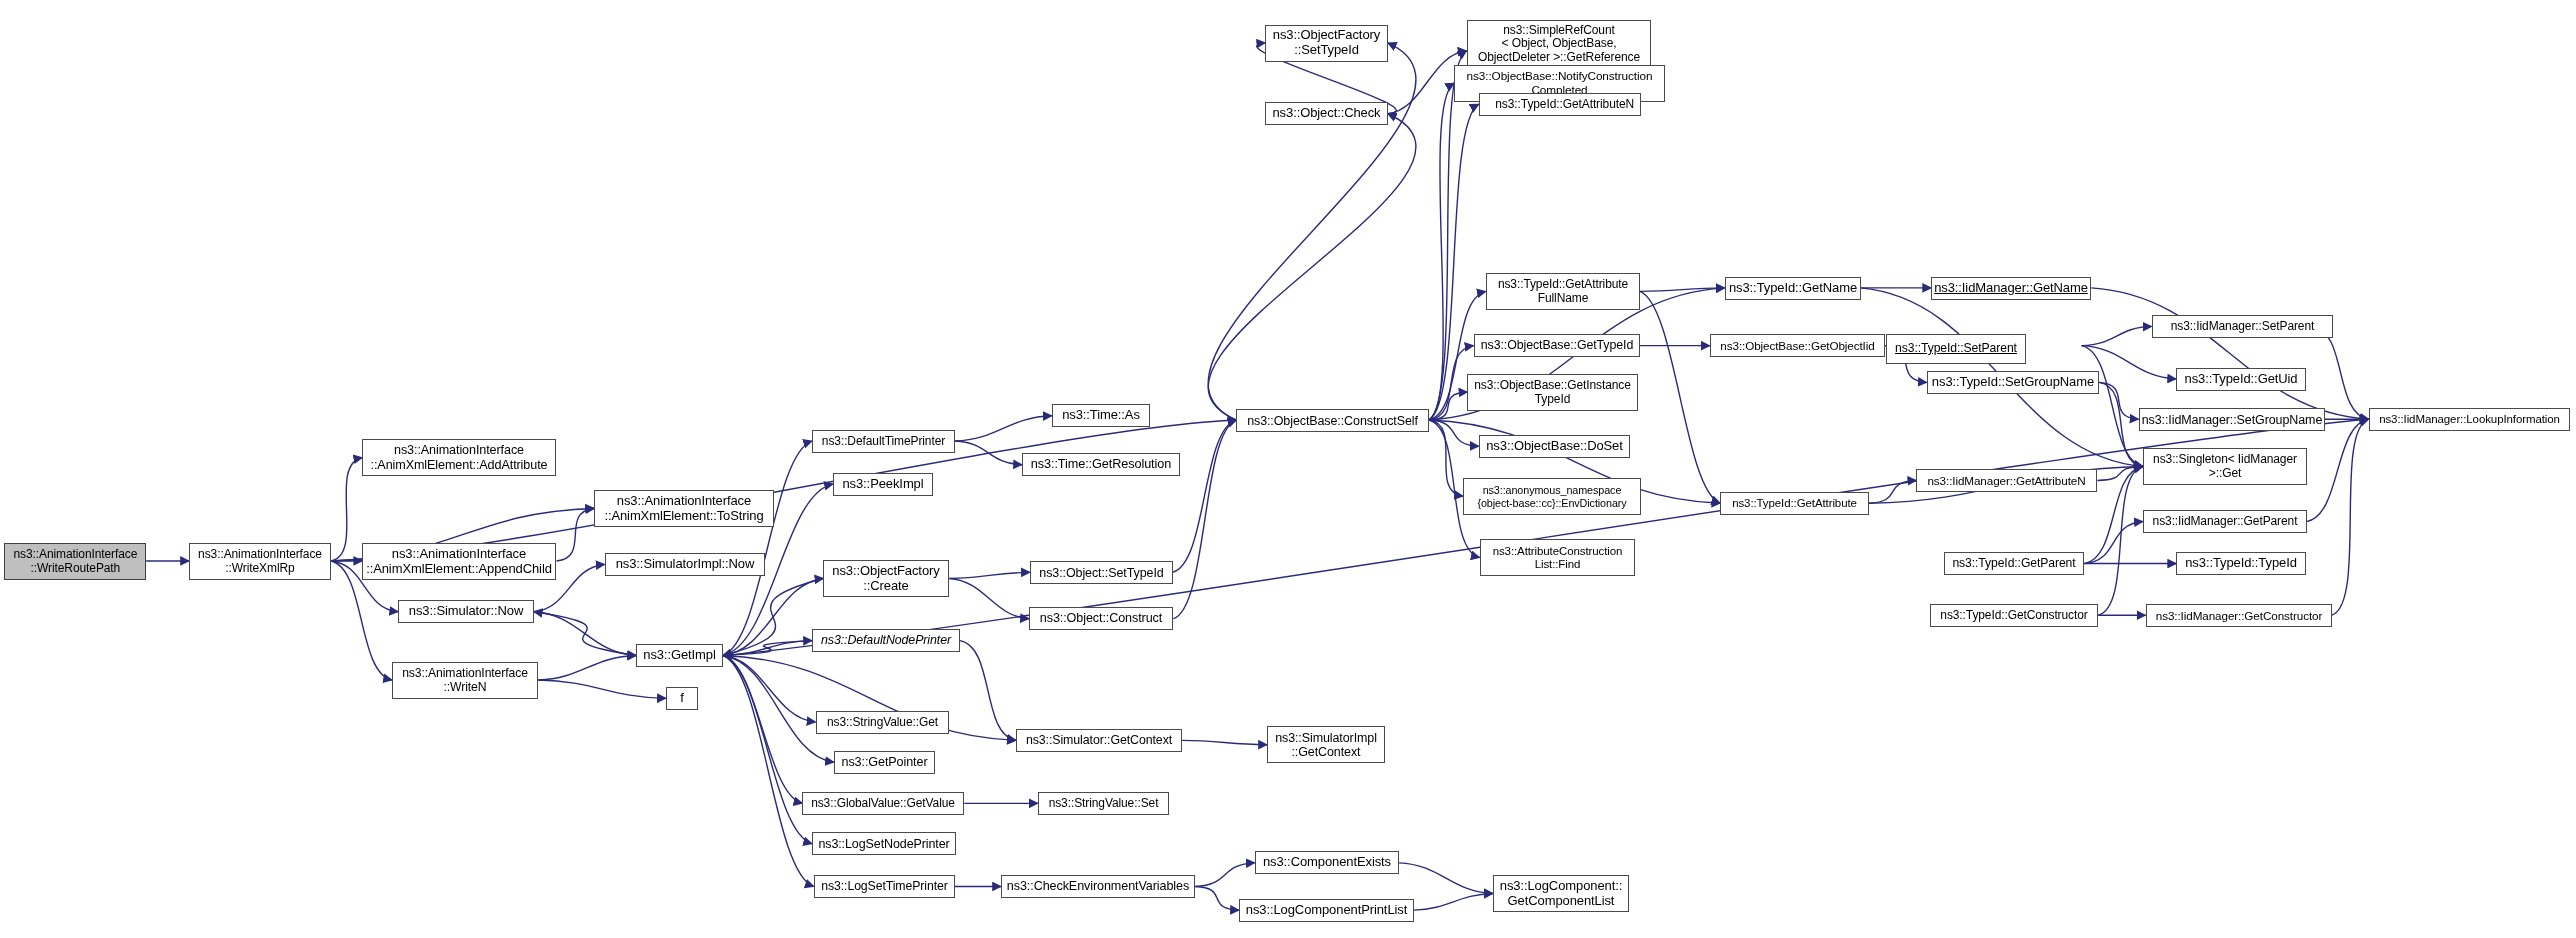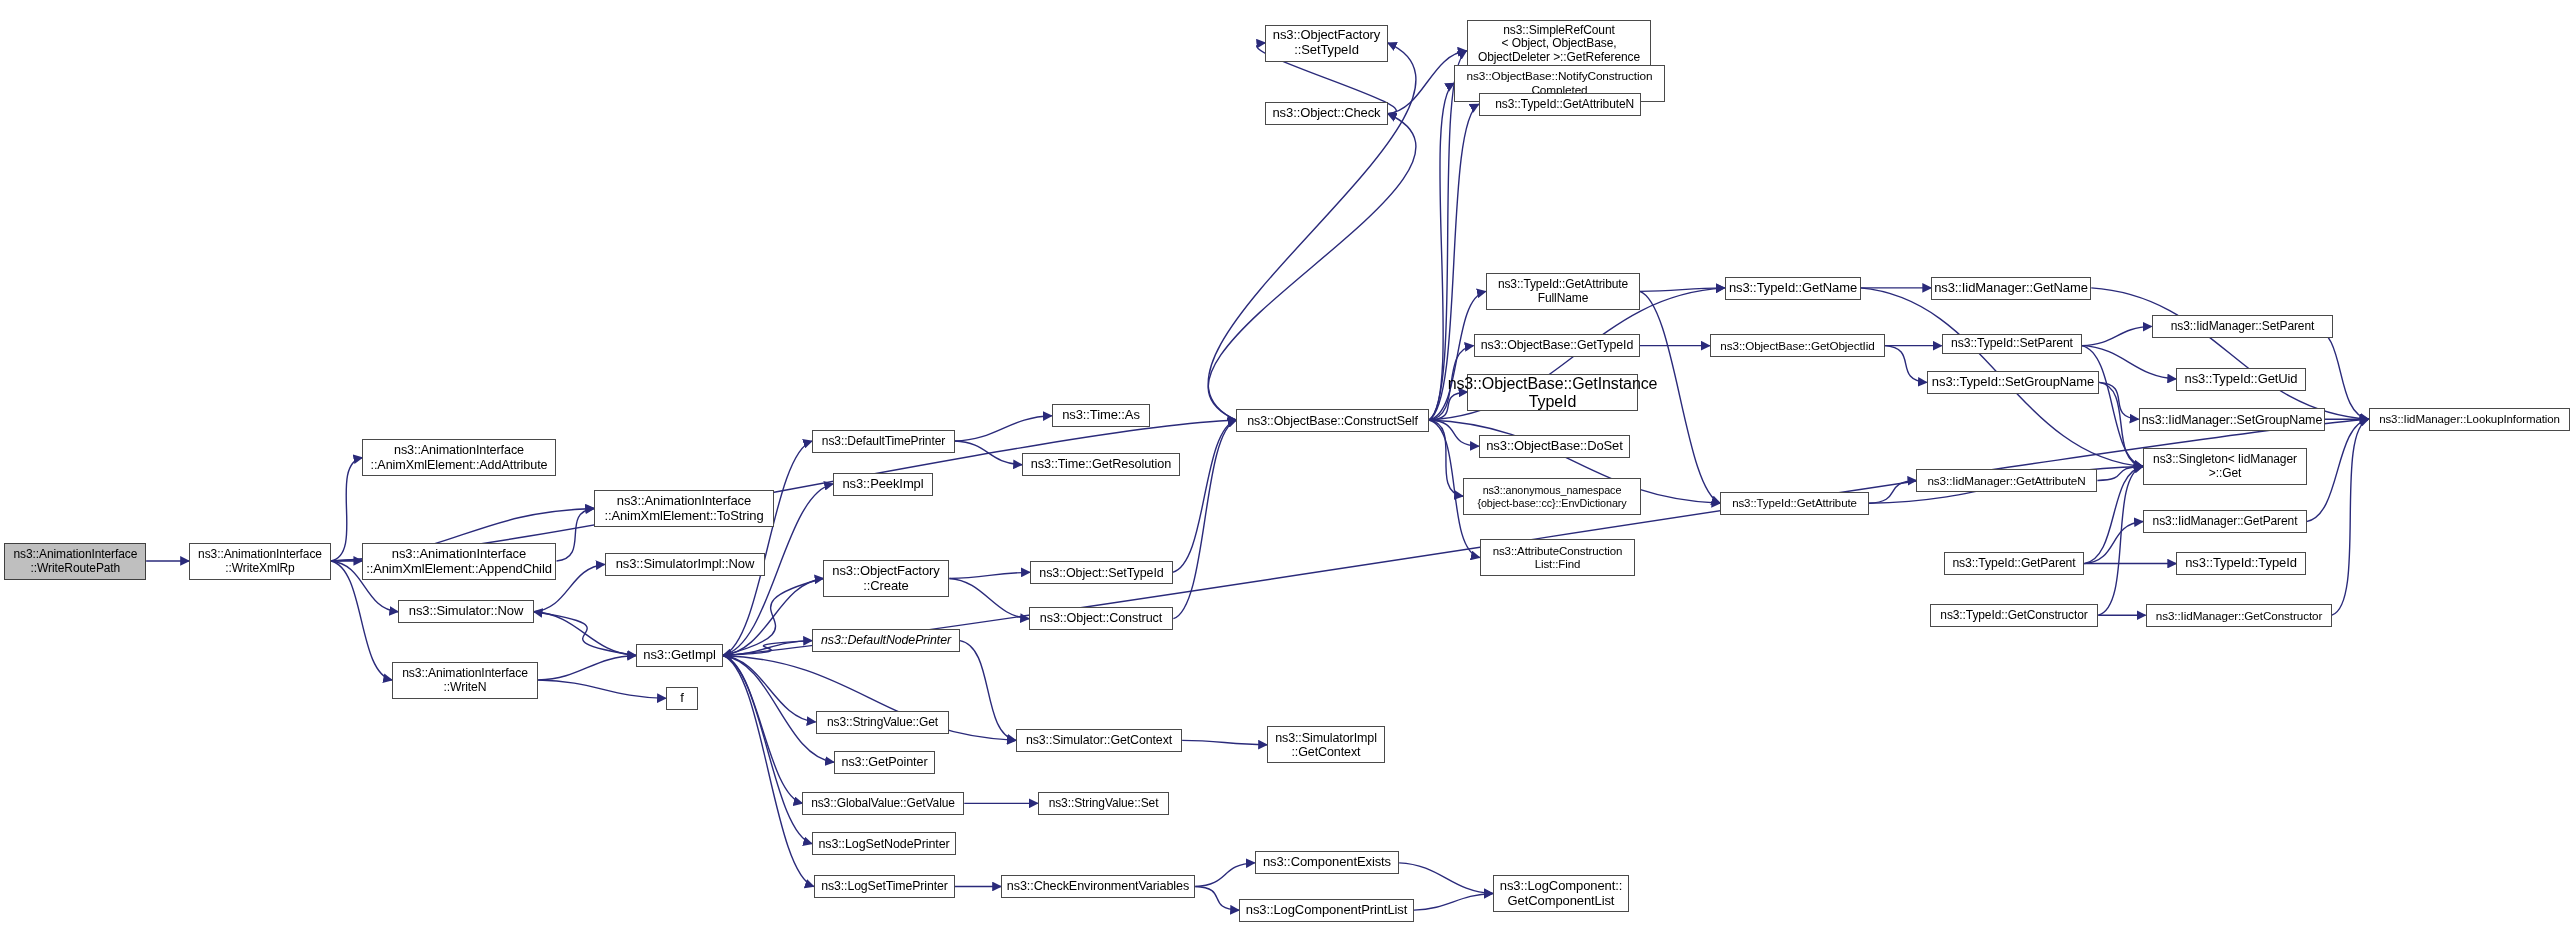--- a/index.html
+++ b/index.html
@@ -152,33 +152,33 @@
       <div class="node" style="left: 1467px; top: 20px; width: 184px; height: 61px;"><span style="font-size: 12px;">ns3::SimpleRefCount
 &lt; Object, ObjectBase,
  ObjectDeleter &gt;::GetReference
 Count</span></div>
       <div class="node" style="left: 1454px; top: 65px; width: 211px; height: 37px;"><span style="font-size: 11.8px;">ns3::ObjectBase::NotifyConstruction
 Completed</span></div>
       <div class="node" style="left: 1479px; top: 93px; width: 162px; height: 23px; padding-left: 12px;"><span style="font-size: 12px;">ns3::TypeId::GetAttributeN</span></div>
       <div class="node" style="left: 1486px; top: 273px; width: 154px; height: 37px;"><span style="font-size: 12px;">ns3::TypeId::GetAttribute
 FullName</span></div>
       <div class="node" style="left: 1474px; top: 334px; width: 166px; height: 23px;"><span style="font-size: 12.4px;">ns3::ObjectBase::GetTypeId</span></div>
-      <div class="node" style="left: 1467px; top: 374px; width: 171px; height: 37px;"><span style="font-size: 16px;">ns3::ObjectBase::GetInstance
+      <div class="node" style="left: 1467px; top: 374px; width: 171px; height: 37px;"><span style="font-size: 12px;">ns3::ObjectBase::GetInstance
 TypeId</span></div>
       <div class="node" style="left: 1479px; top: 435px; width: 151px; height: 23px;"><span style="font-size: 13px;">ns3::ObjectBase::DoSet</span></div>
       <div class="node" style="left: 1463px; top: 478px; width: 178px; height: 37px;"><span style="font-size: 10.8px;">ns3::anonymous_namespace
 {object-base::cc}::EnvDictionary</span></div>
       <div class="node" style="left: 1480px; top: 539px; width: 155px; height: 37px;"><span style="font-size: 11.5px;">ns3::AttributeConstruction
 List::Find</span></div>
       <div class="node" style="left: 1236px; top: 409px; width: 193px; height: 23px;"><span style="font-size: 12.5px;">ns3::ObjectBase::ConstructSelf</span></div>
       <div class="node" style="left: 1725px; top: 277px; width: 136px; height: 23px;"><span style="font-size: 13px;">ns3::TypeId::GetName</span></div>
       <div class="node" style="left: 1710px; top: 334px; width: 175px; height: 23px;"><span style="font-size: 11.7px;">ns3::ObjectBase::GetObjectIid</span></div>
       <div class="node" style="left: 1720px; top: 492px; width: 149px; height: 23px;"><span style="font-size: 11.5px;">ns3::TypeId::GetAttribute</span></div>
-      <div class="node" style="left: 1931px; top: 277px; width: 160px; height: 23px;"><span style="font-size: 13px;">ns3::IidManager::GetName</span></div>
-      <div class="node" style="left: 1942px; top: 334px; width: 140px; height: 20px;"><span style="font-size: 12.2px;">ns3::TypeId::SetParent</span></div>
+      <div class="node" style="left: 1931px; top: 277px; width: 160px; height: 23px; text-decoration: underline;"><span style="font-size: 13px;">ns3::IidManager::GetName</span></div>
+      <div class="node" style="left: 1886px; top: 334px; width: 140px; height: 30px; text-decoration: underline;"><span style="font-size: 12.2px;">ns3::TypeId::SetParent</span></div>
       <div class="node" style="left: 1927px; top: 371px; width: 172px; height: 23px;"><span style="font-size: 13px;">ns3::TypeId::SetGroupName</span></div>
       <div class="node" style="left: 1916px; top: 469px; width: 181px; height: 23px;"><span style="font-size: 11.7px;">ns3::IidManager::GetAttributeN</span></div>
       <div class="node" style="left: 1944px; top: 552px; width: 140px; height: 23px;"><span style="font-size: 12.2px;">ns3::TypeId::GetParent</span></div>
       <div class="node" style="left: 1930px; top: 604px; width: 168px; height: 23px;"><span style="font-size: 12px;">ns3::TypeId::GetConstructor</span></div>
       <div class="node" style="left: 2152px; top: 315px; width: 181px; height: 23px;"><span style="font-size: 12px;">ns3::IidManager::SetParent</span></div>
       <div class="node" style="left: 2176px; top: 368px; width: 130px; height: 23px;"><span style="font-size: 13px;">ns3::TypeId::GetUid</span></div>
       <div class="node" style="left: 2139px; top: 408px; width: 186px; height: 23px;"><span style="font-size: 12.5px;">ns3::IidManager::SetGroupName</span></div>
       <div class="node" style="left: 2143px; top: 448px; width: 164px; height: 37px;"><span style="font-size: 12px;">ns3::Singleton&lt; IidManager
 &gt;::Get</span></div>
       <div class="node" style="left: 2143px; top: 510px; width: 164px; height: 23px;"><span style="font-size: 12px;">ns3::IidManager::GetParent</span></div>

